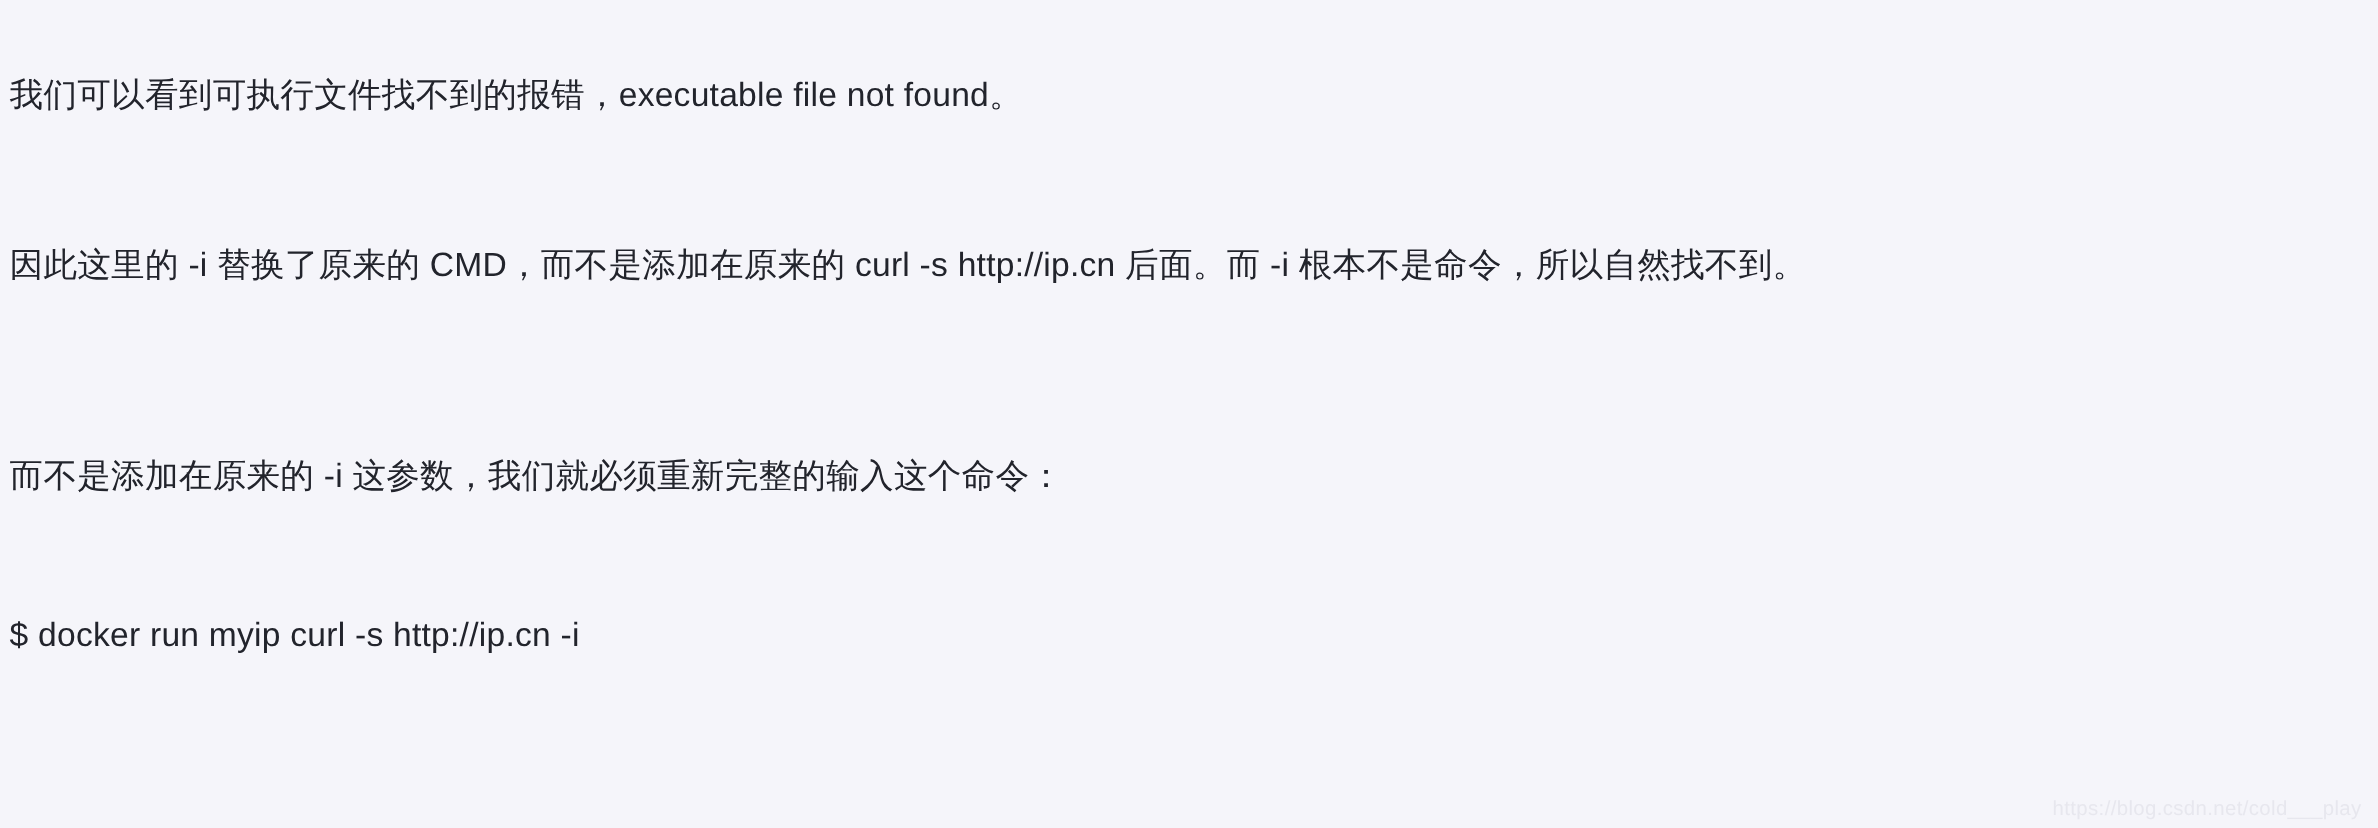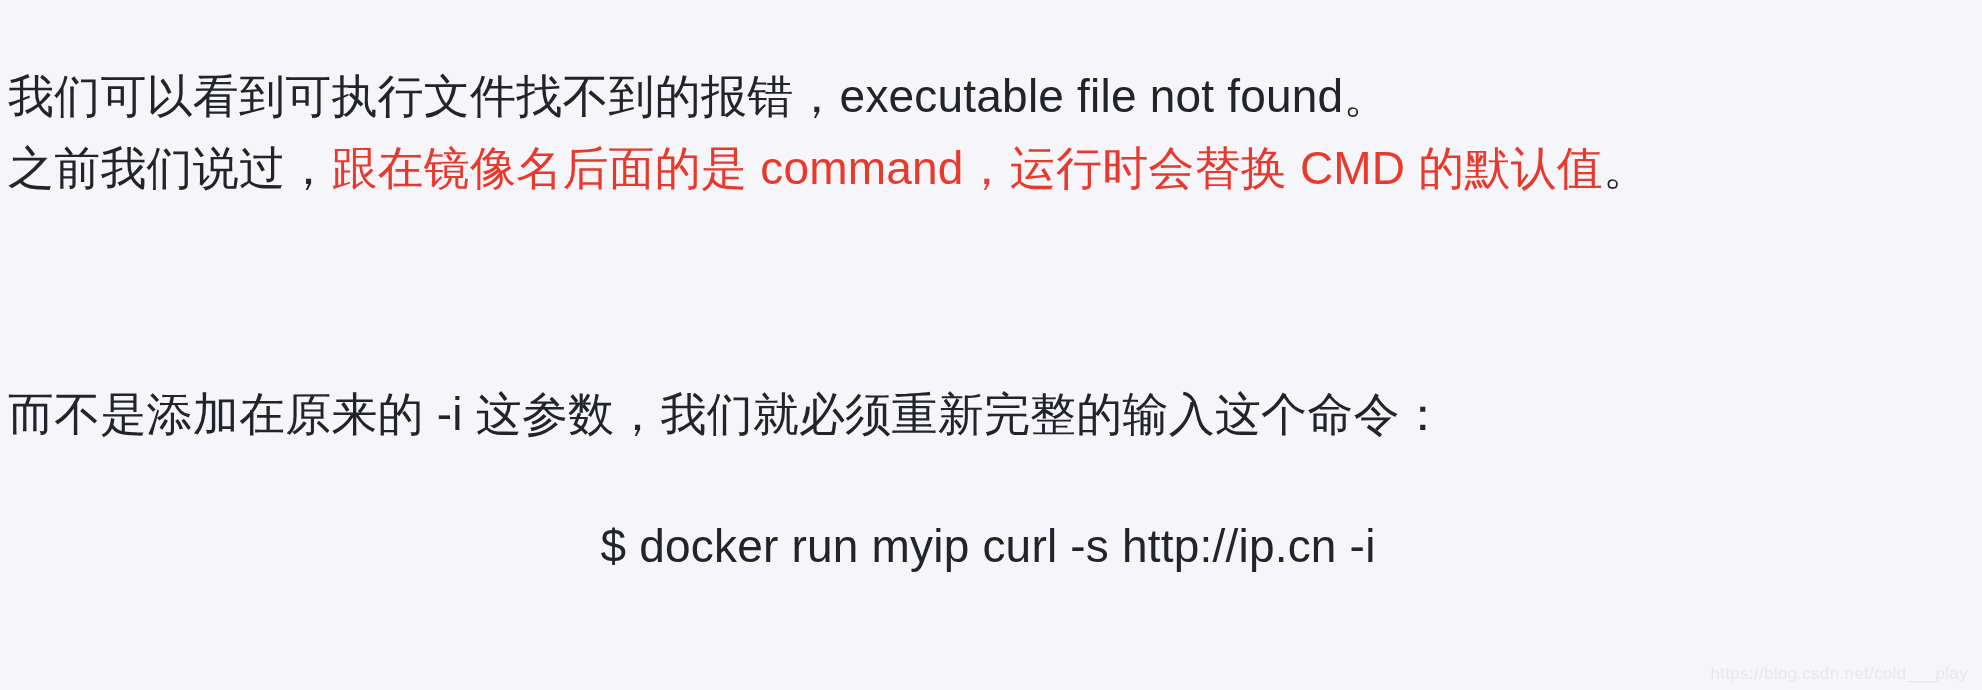--- a/index.html
+++ b/index.html
@@ -16,31 +16,31 @@
   .page {
     position: relative;
     width: 1982px;
     height: 690px;
     background: #f5f5fa;
     box-sizing: border-box;
     padding: 0 14px;
   }
   .para {
     color: #22242c;
-    font-size: 46px;
+    font-size: 28px;
     line-height: 65px;
     letter-spacing: 0.2px;
     font-weight: 400;
     white-space: normal;
   }
   .p1 { position: absolute; left: 8px; top: 18px; width: 1960px; }
   .p2 { position: absolute; left: 8px; top: 90px; width: 1960px; }
   .p3 { position: absolute; left: 8px; top: 160px; width: 1966px; }
   .p4 { position: absolute; left: 8px; top: 336px; width: 1960px; }
-  .cmd-line { position: absolute; left: 8px; top: 468px; width: 1960px; text-align: center; }
+  .cmd-line { position: absolute; left: 8px; top: 468px; width: 1960px; }
 
   .red {
     color: #e8392c;
   }
   .mono-ish {
     font-family: "Liberation Sans", "DejaVu Sans", sans-serif;
   }
   .watermark {
     position: absolute;
     right: 14px;
@@ -52,22 +52,22 @@
     user-select: none;
   }
 </style>
 </head>
 <body>
 
 <div class="page">
 
   <p class="para p1">我们可以看到可执行文件找不到的报错，executable file not found。</p>
 
-  <p class="para p2"><span>之前我们说过，</span><span class="red">跟在镜像名后面的是 command，运行时会替换 CMD 的默认值</span><span>。</span></p>
 
+  <p class="para p3">因此这里的 -i 替换了原来的 CMD，而不是添加在原来的 curl -s http://ip.cn 后面。而 -i 根本不是命令，所以自然找不到。</p>
 
   <p class="para p4">而不是添加在原来的 -i 这参数，我们就必须重新完整的输入这个命令：</p>
 
   <p class="para cmd-line mono-ish">$ docker run myip curl -s http://ip.cn -i</p>
 
   <div class="watermark">https://blog.csdn.net/cold___play</div>
 
 </div>
 
 </body></html>

